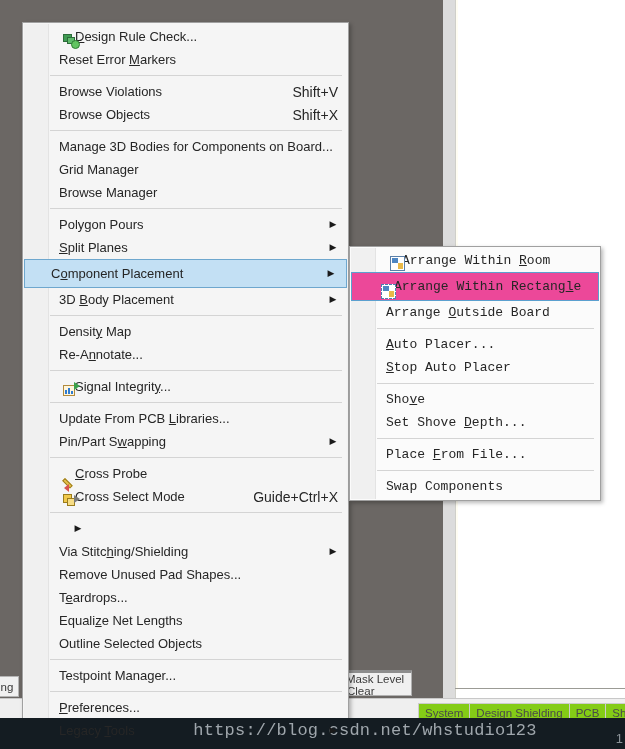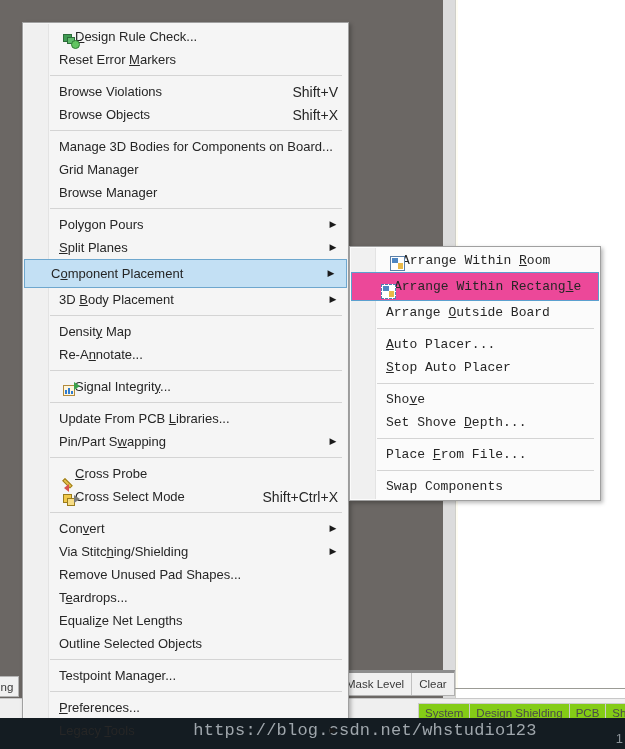--- a/index.html
+++ b/index.html
@@ -75,20 +75,21 @@
     position: absolute;
     left: 338px; top: 670px;
     display: flex;
     align-items: stretch;
     height: 26px;
     background: #f0f0f0;
     border: 1px solid #b0b0b0;
     border-top: 3px solid #8d8d8d;
     font-size: 11.5px;
     color: #3a3a3a;
+    flex-direction: column;
   }
   .mask-frag > div {
     display: flex; align-items: center;
     padding: 0 7px;
   }
   .mask-frag > div + div {
     border-left: 1px solid #c0c0c0;
   }
 
   
@@ -375,25 +376,24 @@
         </span>
         <span class="mi-label"><span class="accel">C</span>ross Probe</span>
       </div>
       <div class="mi">
         <span class="mi-icon ic-csel">
           <i class="sq"></i>
           <i class="sq2"></i>
           <i class="ptr"></i>
         </span>
         <span class="mi-label">Cross Select Mode</span>
-        <span class="mi-shortcut">Shift+Ctrl+X</span>
-      </div>
-      <div class="sep"></div>
-      <div class="mi">
-        <span class="mi-label">Con<span class="accel">v</span>ert</span>
+        <span class="mi-shortcut">Guide+Ctrl+X</span>
+      </div>
+      <div class="sep"></div>
+      <div class="mi">
         <span class="mi-arrow">▶</span>
       </div>
       <div class="mi">
         <span class="mi-label">Via Stitc<span class="accel">h</span>ing/Shielding</span>
         <span class="mi-arrow">▶</span>
       </div>
       <div class="mi">
         <span class="mi-label">Remove Unused Pad Shapes...</span>
       </div>
       <div class="mi">

